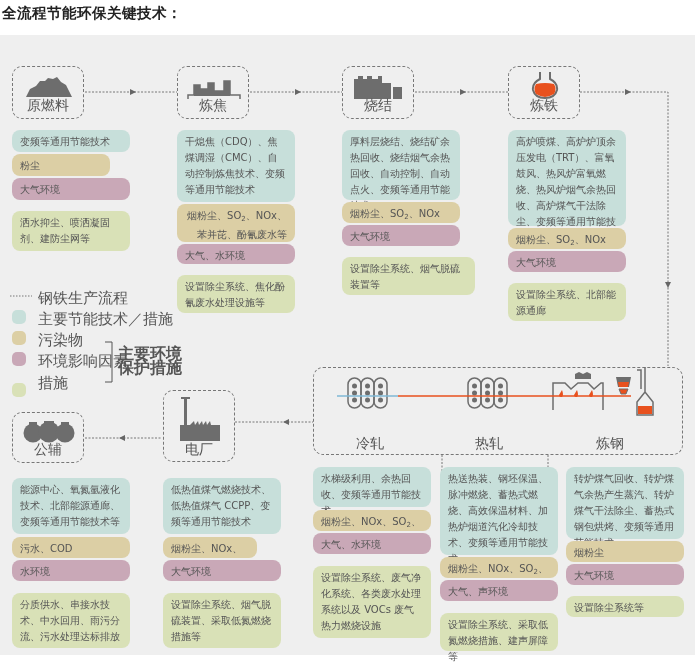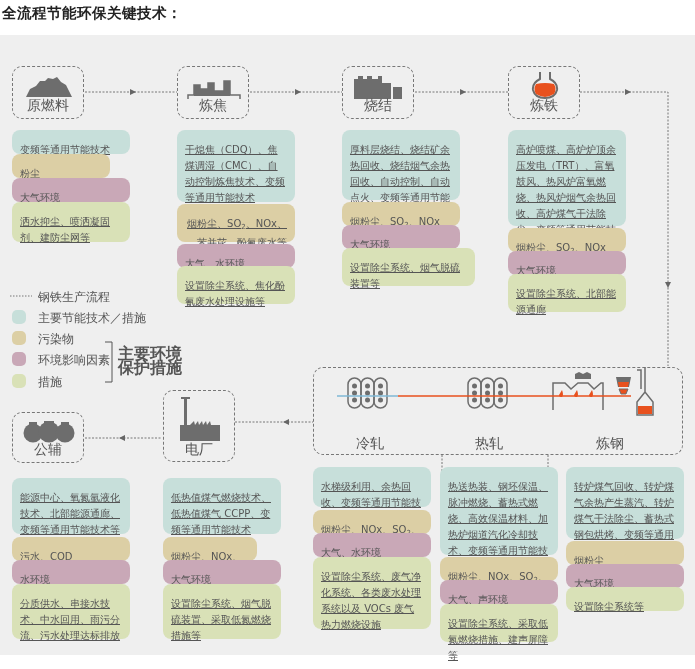--- a/index.html
+++ b/index.html
@@ -3,27 +3,27 @@
 <meta charset="utf-8">
 <style>
   html, body { margin:0; padding:0; background:#ffffff; }
   body { width:695px; height:669px; position:relative; overflow:hidden;
          font-family:"DejaVu Sans", "Liberation Sans", sans-serif; color:#555; }
   .title { position:absolute; left:2px; top:4px; font-size:14.5px; font-weight:bold; color:#222; letter-spacing:0.5px; }
   .panel { position:absolute; left:0; top:35px; width:695px; height:620px; background:#efefef; }
   .node { position:absolute; border:1px dashed #777; border-radius:10px; box-sizing:border-box; }
   .node-label { position:absolute; left:0; right:0; text-align:center; font-size:14px; color:#555; }
   .icon { position:absolute; }
-  .box { position:absolute; border-radius:8px; box-sizing:border-box; padding:12px 8px; font-size:10px; line-height:16px; color:#555;text-decoration:underline; }
+  .box { position:absolute; border-radius:8px; box-sizing:border-box; padding:4px 8px; font-size:10px; line-height:16px; color:#555; }
   .b-tech { background:#c7dfda; }
   .b-poll { background:#dccfa5; }
   .b-env  { background:#c9a8b7; }
-  .b-meas { background:#d9e1b7; }
+  .b-meas { background:#d9e1b7;margin-top:9px; }
   .sub { font-size:7px; vertical-align:-2px; }
-  .legend-item { position:absolute; font-size:12px; color:#555; }
+  .legend-item { position:absolute; font-size:15px; color:#555; }
   .legend-swatch { position:absolute; width:14px; height:14px; border-radius:5px; }
   svg.lines { position:absolute; left:0; top:0; }
 </style>
 </head>
 <body>
 
 <div class="title">全流程节能环保关键技术：</div>
 
 <div class="panel"></div>
 

